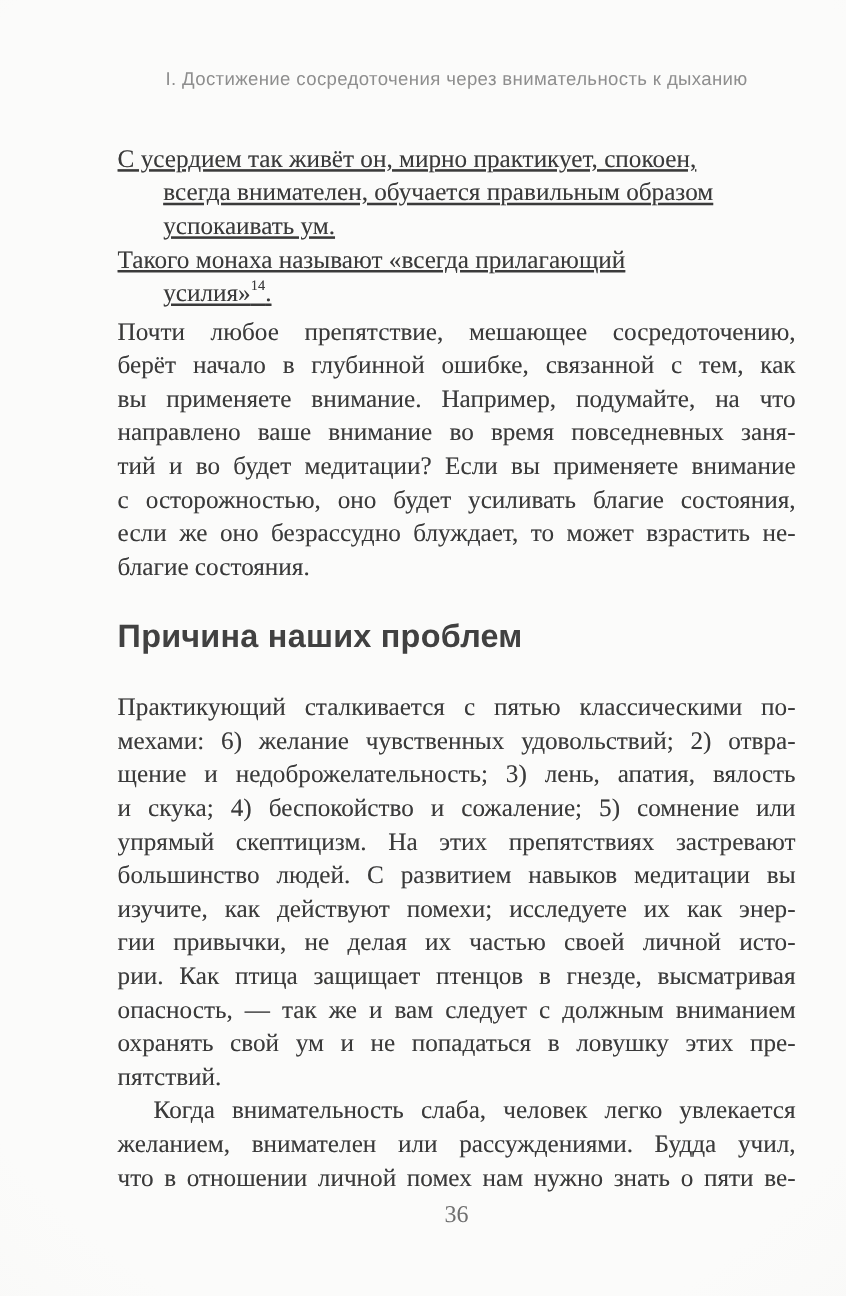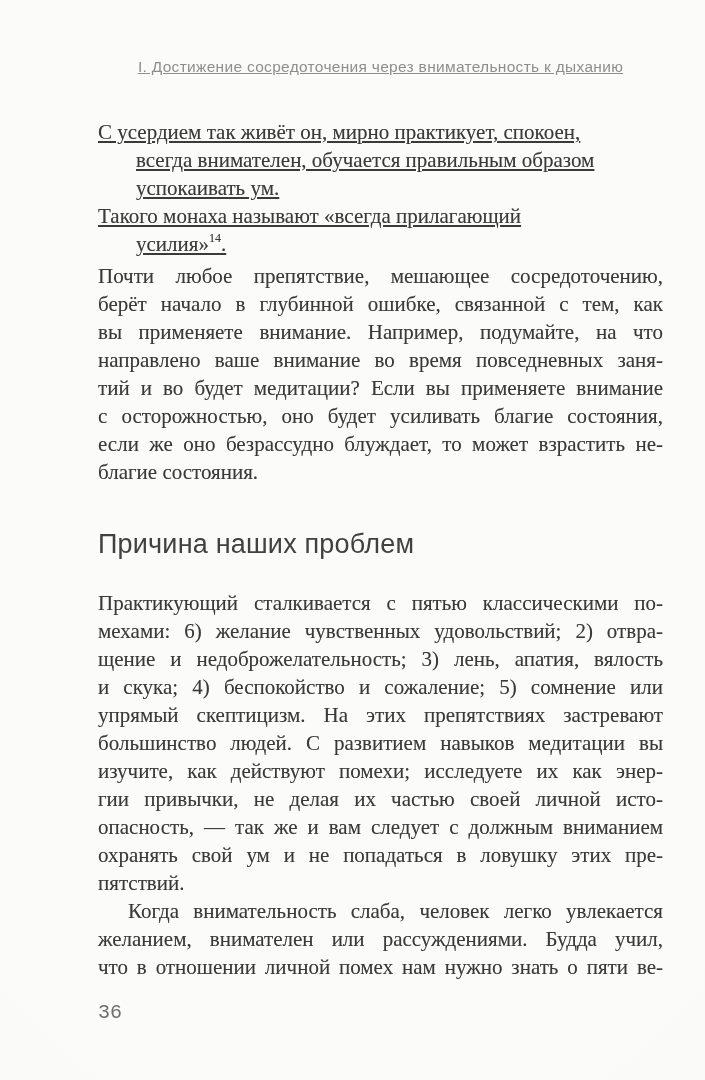--- a/index.html
+++ b/index.html
@@ -30,21 +30,20 @@
     width: 565px;
   }
   .header {
     margin-top: 57px;
     text-align: center;
     font-family: "Liberation Sans", sans-serif;
     font-size: 15.5px;
     line-height: 20px;
     letter-spacing: 0.3px;
     color: var(--muted);
-    text-decoration: underline;
   }
   .quote {
     margin-top: 41px;
     color: var(--text);
     font-size: 21px;
     text-decoration: underline;
   }
   .tline {
     line-height: 28px;
     color: var(--text);
@@ -58,36 +57,37 @@
     position: relative;
     top: -1px;
   }
   .para { margin-top: 4px; }
   .para .tline.j {
     text-align: justify;
     text-align-last: justify;
   }
   .para .tline.findent { text-indent: 30px; }
   .heading {
-    margin-top: 41px;
+    margin-top: 27px;
     font-family: "Liberation Sans", sans-serif;
-    font-weight: normal;
+    font-weight: bold;
     font-size: 27px;
     line-height: 34px;
     color: var(--heading);
     letter-spacing: 0.2px;
   }
   .para-first { margin-top: 28px; }
   .para-follow { margin-top: 0; }
   .pagenum {
     position: absolute;
     left: 98px;
     width: 565px;
     top: 1001px;
-    font-family: Liberation Mono, monospace;
+    text-align: center;
+    font-family: Liberation Serif, serif;
     font-size: 20px;
     color: var(--pagenum);
   }
 </style>
 </head>
 <body>
 
 <div class="page">
   <div class="content">
     <div class="header">I. Достижение сосредоточения через внимательность к дыханию</div>
@@ -115,20 +115,21 @@
 
     <div class="para para-first">
         <div class="tline j">Практикующий сталкивается с пятью классическими по-</div>
         <div class="tline j">мехами: 6) желание чувственных удовольствий; 2) отвра-</div>
         <div class="tline j">щение и недоброжелательность; 3) лень, апатия, вялость</div>
         <div class="tline j">и скука; 4) беспокойство и сожаление; 5) сомнение или</div>
         <div class="tline j">упрямый скептицизм. На этих препятствиях застревают</div>
         <div class="tline j">большинство людей. С развитием навыков медитации вы</div>
         <div class="tline j">изучите, как действуют помехи; исследуете их как энер-</div>
         <div class="tline j">гии привычки, не делая их частью своей личной исто-</div>
+        <div class="tline j">рии. Как птица защищает птенцов в гнезде, высматривая</div>
         <div class="tline j">опасность, — так же и вам следует с должным вниманием</div>
         <div class="tline j">охранять свой ум и не попадаться в ловушку этих пре-</div>
         <div class="tline">пятствий.</div>
       </div>
 
     <div class="para para-follow">
         <div class="tline j findent">Когда внимательность слаба, человек легко увлекается</div>
         <div class="tline j">желанием, внимателен или рассуждениями. Будда учил,</div>
         <div class="tline j">что в отношении личной помех нам нужно знать о пяти ве-</div>
       </div>

